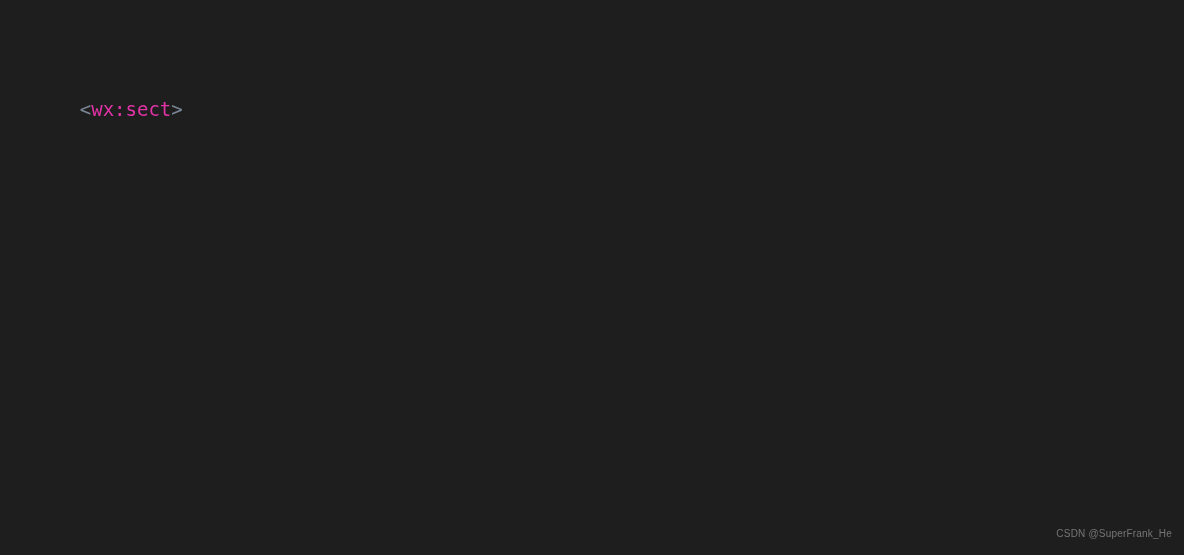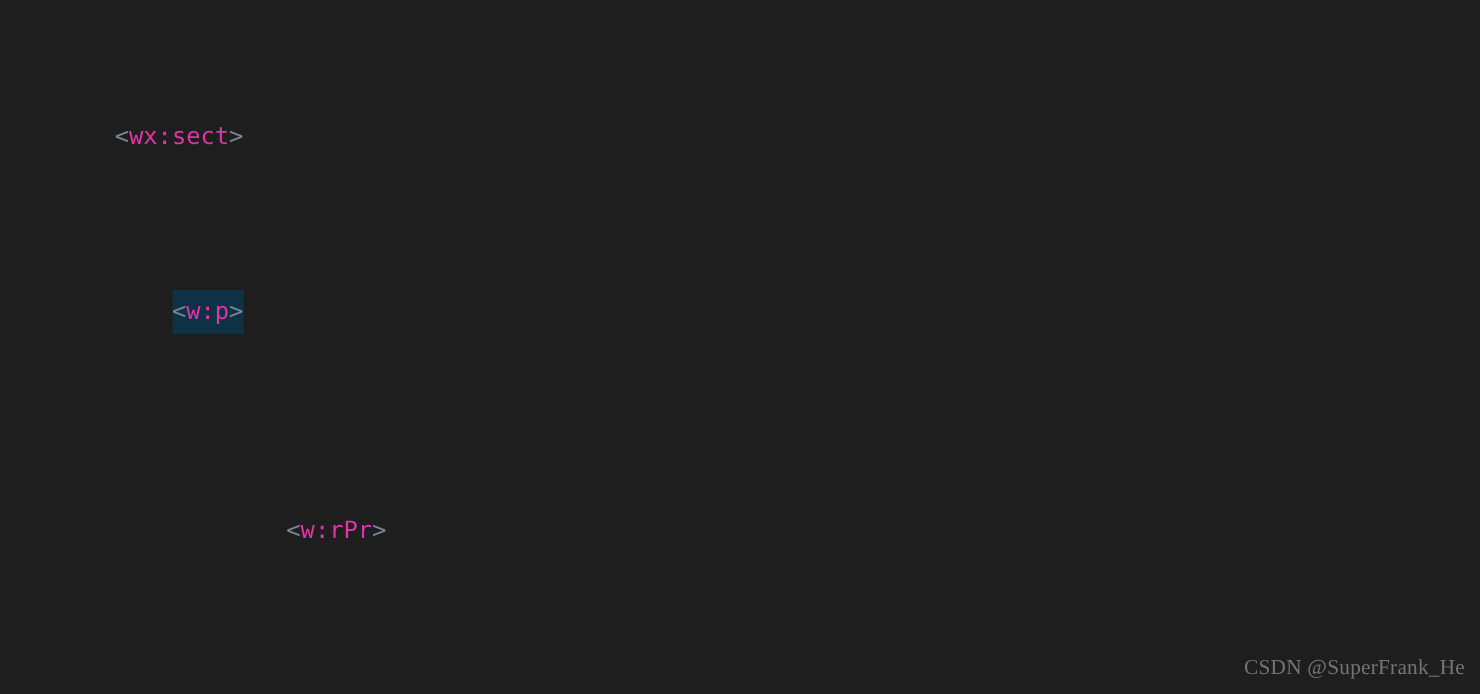--- a/index.html
+++ b/index.html
@@ -12,51 +12,49 @@
     color: #d4d4d4;
     position: relative;
   }
   .editor {
     position: absolute;
     top: -13px;
     left: 0;
     width: 100%;
     white-space: pre;
   }
-  .line { display: block; padding-left: 46px; }
+  .line { display: block; padding-left: 34px; }
   .line.sel-partial { position: relative; }
   .sel-span {
     background: #0f3146;
     display: inline-block;
   }
 
   
   .punct  { color: #7b8696; }   
   .tag    { color: #e233a6; }
   .watermark {
     position: absolute;
     right: 12px;
     bottom: 4px;
-    font-family: Liberation Serif, serif;
-    font-size: 17px;
+    font-family: Liberation Sans, sans-serif;
+    font-size: 10px;
     color: rgba(220,220,220,0.45);
     letter-spacing: 0.2px;
   }
 </style>
 </head>
 <body>
 
 <div class="editor">
 
   <span class="line"><span>    </span><span class="punct">&lt;</span><span class="tag">wx:sect</span><span class="punct">&gt;</span></span>
 
-  <span class="line sel-partial"><span>        </span><span class="sel-span"><span class="punct">&lt;</span><span class="tag">w:p</span><span class="punct">&gt;</span></span></span>
 
 
-  <span class="line"><span>                </span><span class="punct">&lt;</span><span class="tag">w:rPr</span><span class="punct">&gt;</span></span>
 
   
 
   
 
   
 
   
 
   

